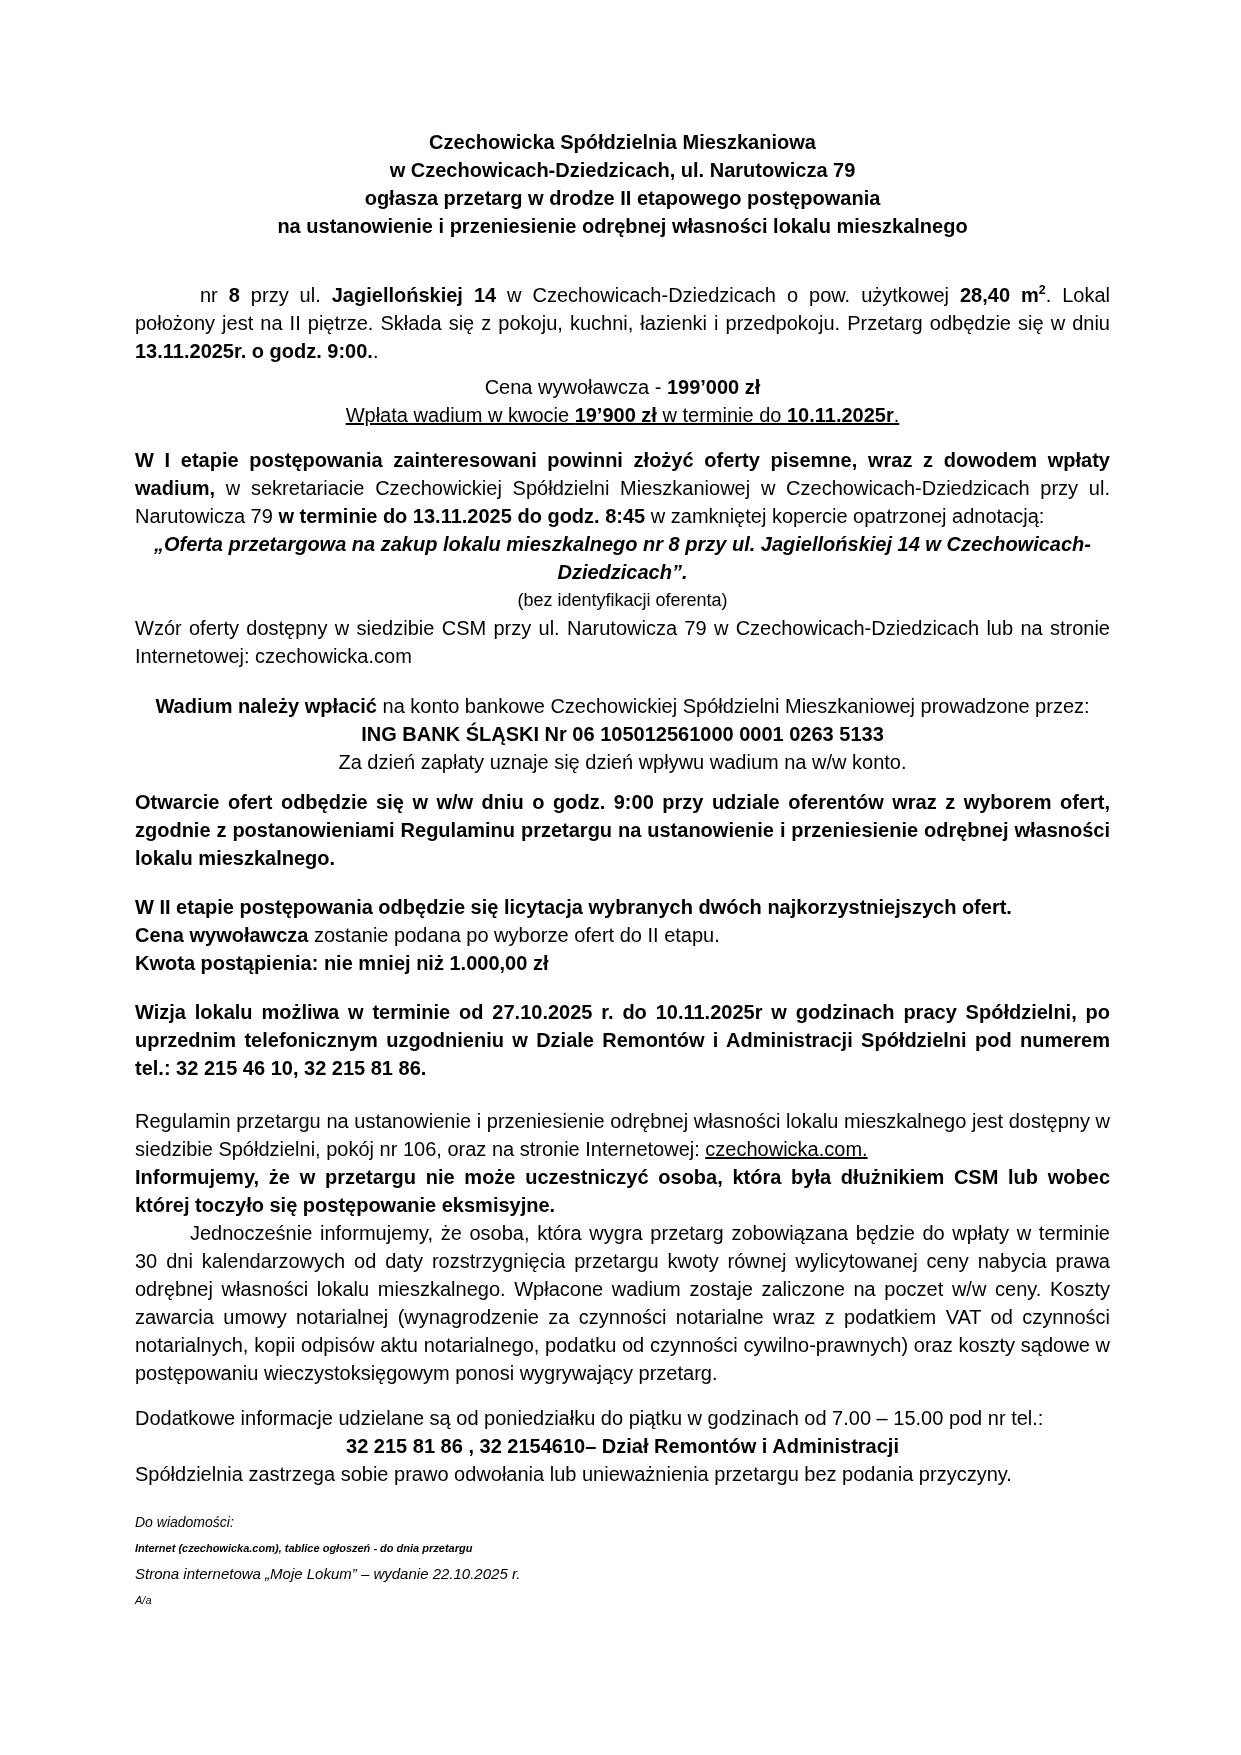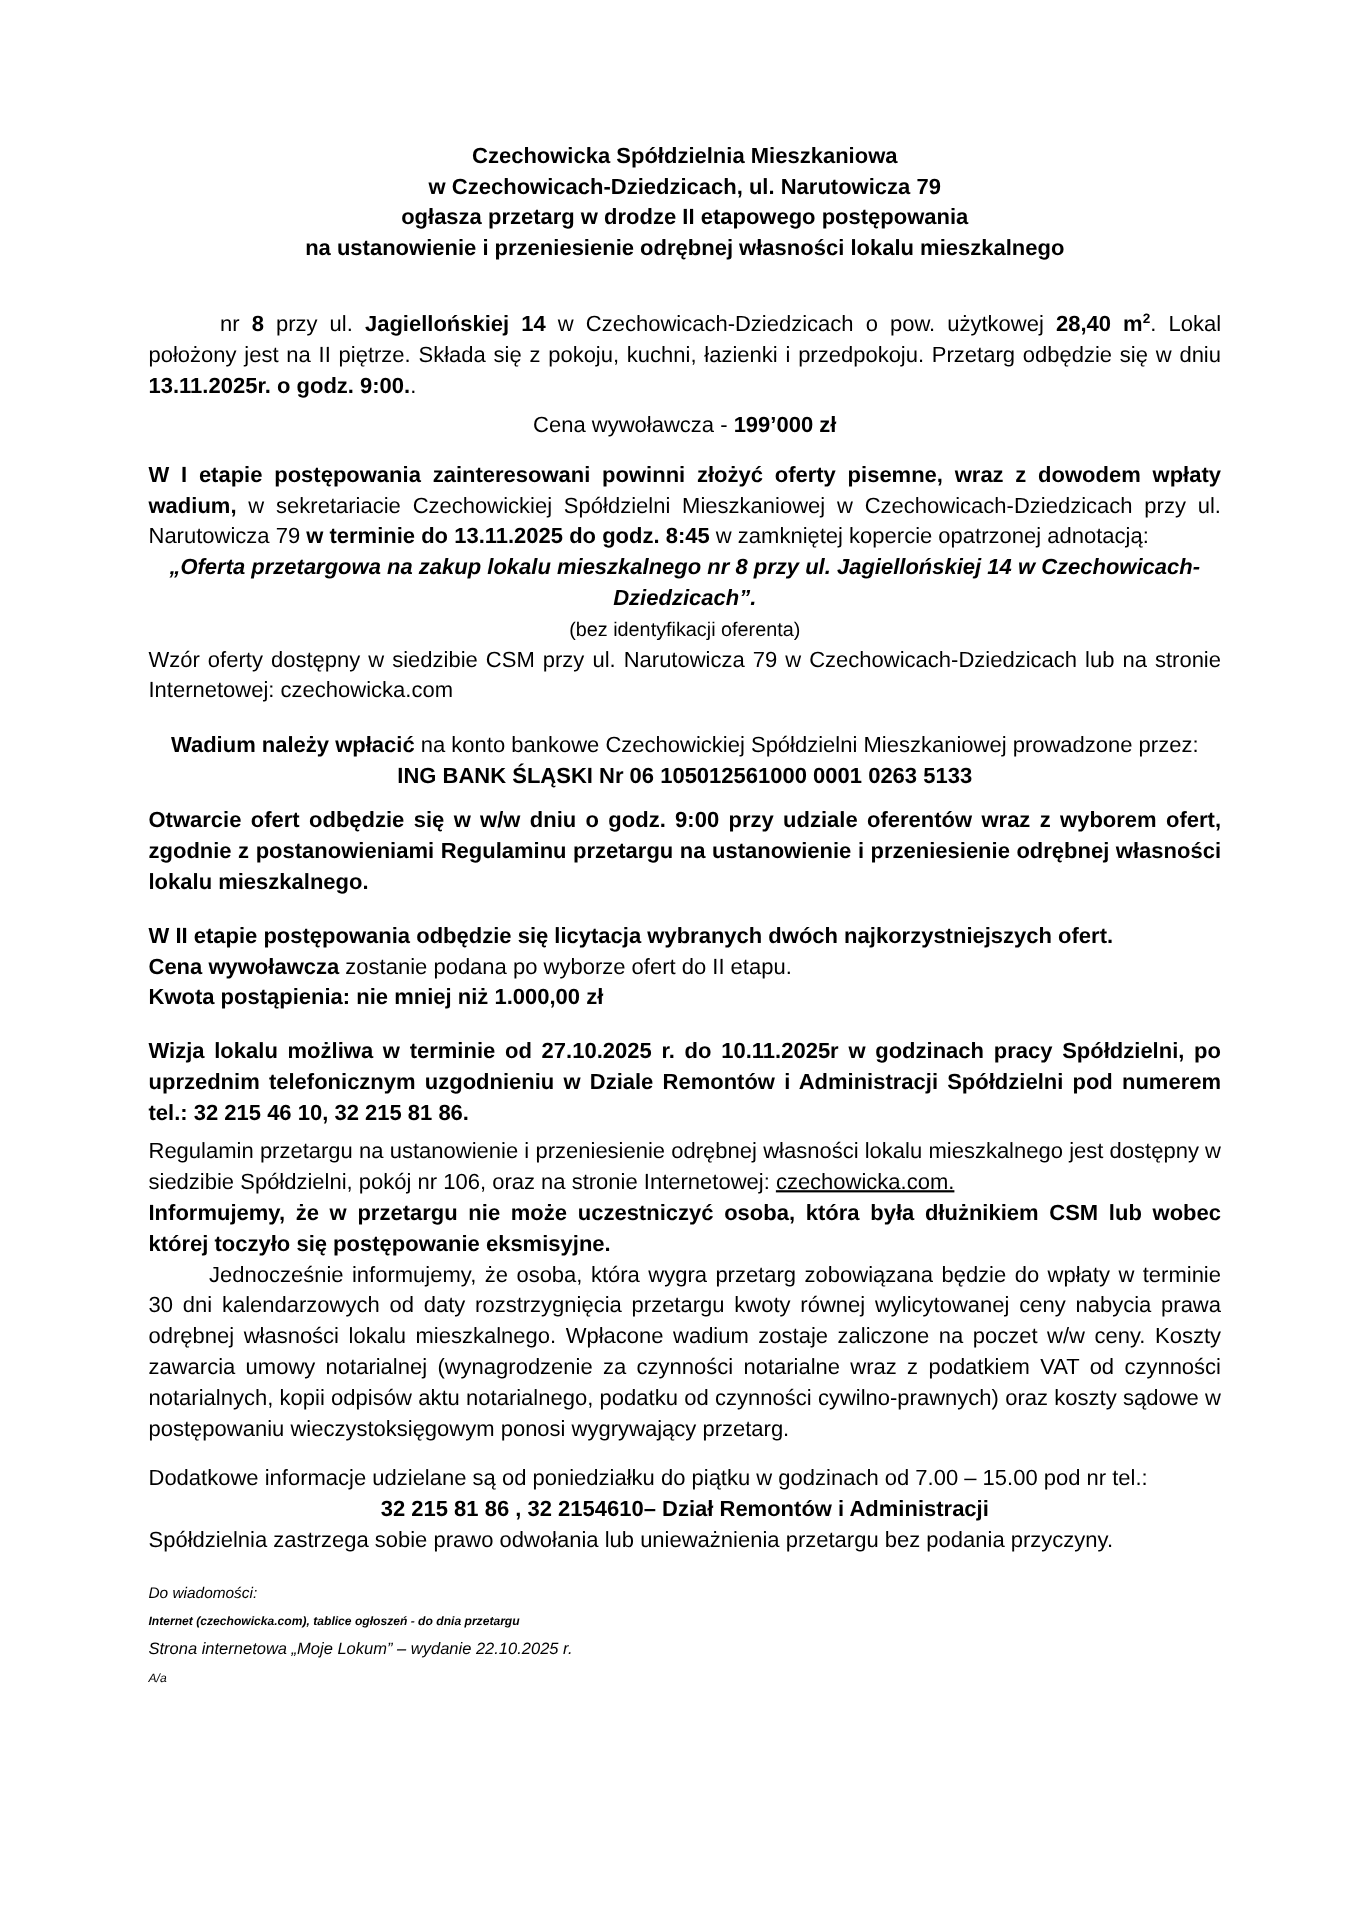--- a/index.html
+++ b/index.html
@@ -29,32 +29,34 @@
 </head>
 <body>
 
 <div class="page" style="background: rgb(255, 255, 255); color: rgb(0, 0, 0);">
     <p class="para center"><span class="b">Czechowicka Spółdzielnia Mieszkaniowa</span></p>
     <p class="para center"><span class="b">w Czechowicach-Dziedzicach, ul. Narutowicza 79</span></p>
     <p class="para center"><span class="b">ogłasza przetarg w drodze II etapowego postępowania</span></p>
     <p class="para center"><span class="b">na ustanowienie i przeniesienie odrębnej własności lokalu mieszkalnego</span></p>
     <p class="para justify" style="margin-top: 41px; text-indent: 65px;"><span>nr </span><span class="b">8</span><span> przy ul. </span><span class="b">Jagiellońskiej 14</span><span> w Czechowicach-Dziedzicach o pow. użytkowej </span><span class="b">28,40 m</span><span class="b sup">2</span><span>. Lokal położony jest na II piętrze. Składa się z pokoju, kuchni, łazienki i przedpokoju. Przetarg odbędzie się w dniu </span><span class="b">13.11.2025r. o godz. 9:00.</span><span>.</span></p>
     <p class="para center" style="margin-top: 8px;"><span>Cena wywoławcza - </span><span class="b">199’000 zł</span></p>
+    <p class="para center"><span class="u">Wpłata wadium w kwocie </span><span class="b u">19’900 zł</span><span class="u"> w terminie do </span><span class="b u">10.11.2025r</span><span class="u">.</span></p>
     <p class="para justify" style="margin-top: 17px;"><span class="b">W I etapie postępowania zainteresowani powinni złożyć oferty pisemne, wraz z dowodem wpłaty wadium, </span><span>w sekretariacie Czechowickiej Spółdzielni Mieszkaniowej w Czechowicach-Dziedzicach przy ul. Narutowicza 79 </span><span class="b">w terminie do 13.11.2025 do godz. 8:45</span><span> w zamkniętej kopercie opatrzonej adnotacją:</span></p>
     <p class="para center" style="margin-left: -15px; margin-right: -15px;"><span class="b i">„Oferta przetargowa na zakup lokalu mieszkalnego nr 8 przy ul. Jagiellońskiej 14 w Czechowicach-Dziedzicach”.</span></p>
     <p class="para center" style="font-size: 18px;"><span>(bez identyfikacji oferenta)</span></p>
     <p class="para justify"><span>Wzór oferty dostępny w siedzibie CSM przy ul. Narutowicza 79 w Czechowicach-Dziedzicach lub na stronie Internetowej: czechowicka.com</span></p>
     <p class="para center" style="margin-top: 22px;"><span class="b">Wadium należy wpłacić</span><span> na konto bankowe Czechowickiej Spółdzielni Mieszkaniowej prowadzone przez:</span></p>
     <p class="para center"><span class="b">ING BANK ŚLĄSKI Nr 06 105012561000 0001 0263 5133</span></p>
+    <p class="para center"><span>Za dzień zapłaty uznaje się dzień wpływu wadium na w/w konto.</span></p>
     <p class="para justify" style="margin-top: 12px;"><span class="b">Otwarcie ofert odbędzie się w w/w dniu o godz. 9:00 przy udziale oferentów wraz z wyborem ofert, zgodnie z postanowieniami Regulaminu przetargu na ustanowienie i przeniesienie odrębnej własności lokalu mieszkalnego.</span></p>
     <p class="para left" style="margin-top: 21px;"><span class="b">W II etapie postępowania odbędzie się licytacja wybranych dwóch najkorzystniejszych ofert.</span></p>
     <p class="para left"><span class="b">Cena wywoławcza</span><span> zostanie podana po wyborze ofert do II etapu.</span></p>
     <p class="para left"><span class="b">Kwota postąpienia: nie mniej niż 1.000,00 zł</span></p>
     <p class="para justify" style="margin-top: 21px;"><span class="b">Wizja lokalu możliwa w terminie od 27.10.2025 r. do 10.11.2025r w godzinach pracy Spółdzielni, po uprzednim telefonicznym uzgodnieniu w Dziale Remontów i Administracji Spółdzielni pod numerem tel.: 32 215 46 10, 32 215 81 86.</span></p>
-    <p class="para justify" style="margin-top: 7px;"><span>Regulamin przetargu na ustanowienie i przeniesienie odrębnej własności lokalu mieszkalnego jest dostępny w siedzibie Spółdzielni, pokój nr 106, oraz na stronie Internetowej: </span><span class="u">czechowicka.com.</span></p>
+    <p class="para justify" style="margin-top: 25px;"><span>Regulamin przetargu na ustanowienie i przeniesienie odrębnej własności lokalu mieszkalnego jest dostępny w siedzibie Spółdzielni, pokój nr 106, oraz na stronie Internetowej: </span><span class="u">czechowicka.com.</span></p>
     <p class="para justify"><span class="b">Informujemy, że w przetargu nie może uczestniczyć osoba, która była dłużnikiem CSM lub wobec której toczyło się postępowanie eksmisyjne.</span></p>
     <p class="para justify" style="text-indent: 55px;"><span>Jednocześnie informujemy, że osoba, która wygra przetarg zobowiązana będzie do wpłaty w terminie 30 dni kalendarzowych od daty rozstrzygnięcia przetargu kwoty równej wylicytowanej ceny nabycia prawa odrębnej własności lokalu mieszkalnego. Wpłacone wadium zostaje zaliczone na poczet w/w ceny. Koszty zawarcia umowy notarialnej (wynagrodzenie za czynności notarialne wraz z podatkiem VAT od czynności notarialnych, kopii odpisów aktu notarialnego, podatku od czynności cywilno-prawnych) oraz koszty sądowe w postępowaniu wieczystoksięgowym ponosi wygrywający przetarg.</span></p>
     <p class="para left" style="margin-top: 17px;"><span>Dodatkowe informacje udzielane są od poniedziałku do piątku w godzinach od 7.00 – 15.00 pod nr tel.:</span></p>
     <p class="para center"><span class="b">32 215 81 86 , 32 2154610– Dział Remontów i Administracji</span></p>
     <p class="para left"><span>Spółdzielnia zastrzega sobie prawo odwołania lub unieważnienia przetargu bez podania przyczyny.</span></p>
     <p class="para left i" style="margin-top: 21px; font-size: 14px; line-height: 26px;"><span>Do wiadomości:</span></p>
     <p class="para left i" style="font-size: 11px; line-height: 26px; font-weight: bold;"><span>Internet (czechowicka.com), tablice ogłoszeń - do dnia przetargu</span></p>
     <p class="para left i" style="font-size: 15px; line-height: 26px;"><span>Strona internetowa „Moje Lokum” – wydanie 22.10.2025 r.</span></p>
     <p class="para left i" style="font-size: 11px; line-height: 26px;"><span>A/a</span></p>
   </div>

